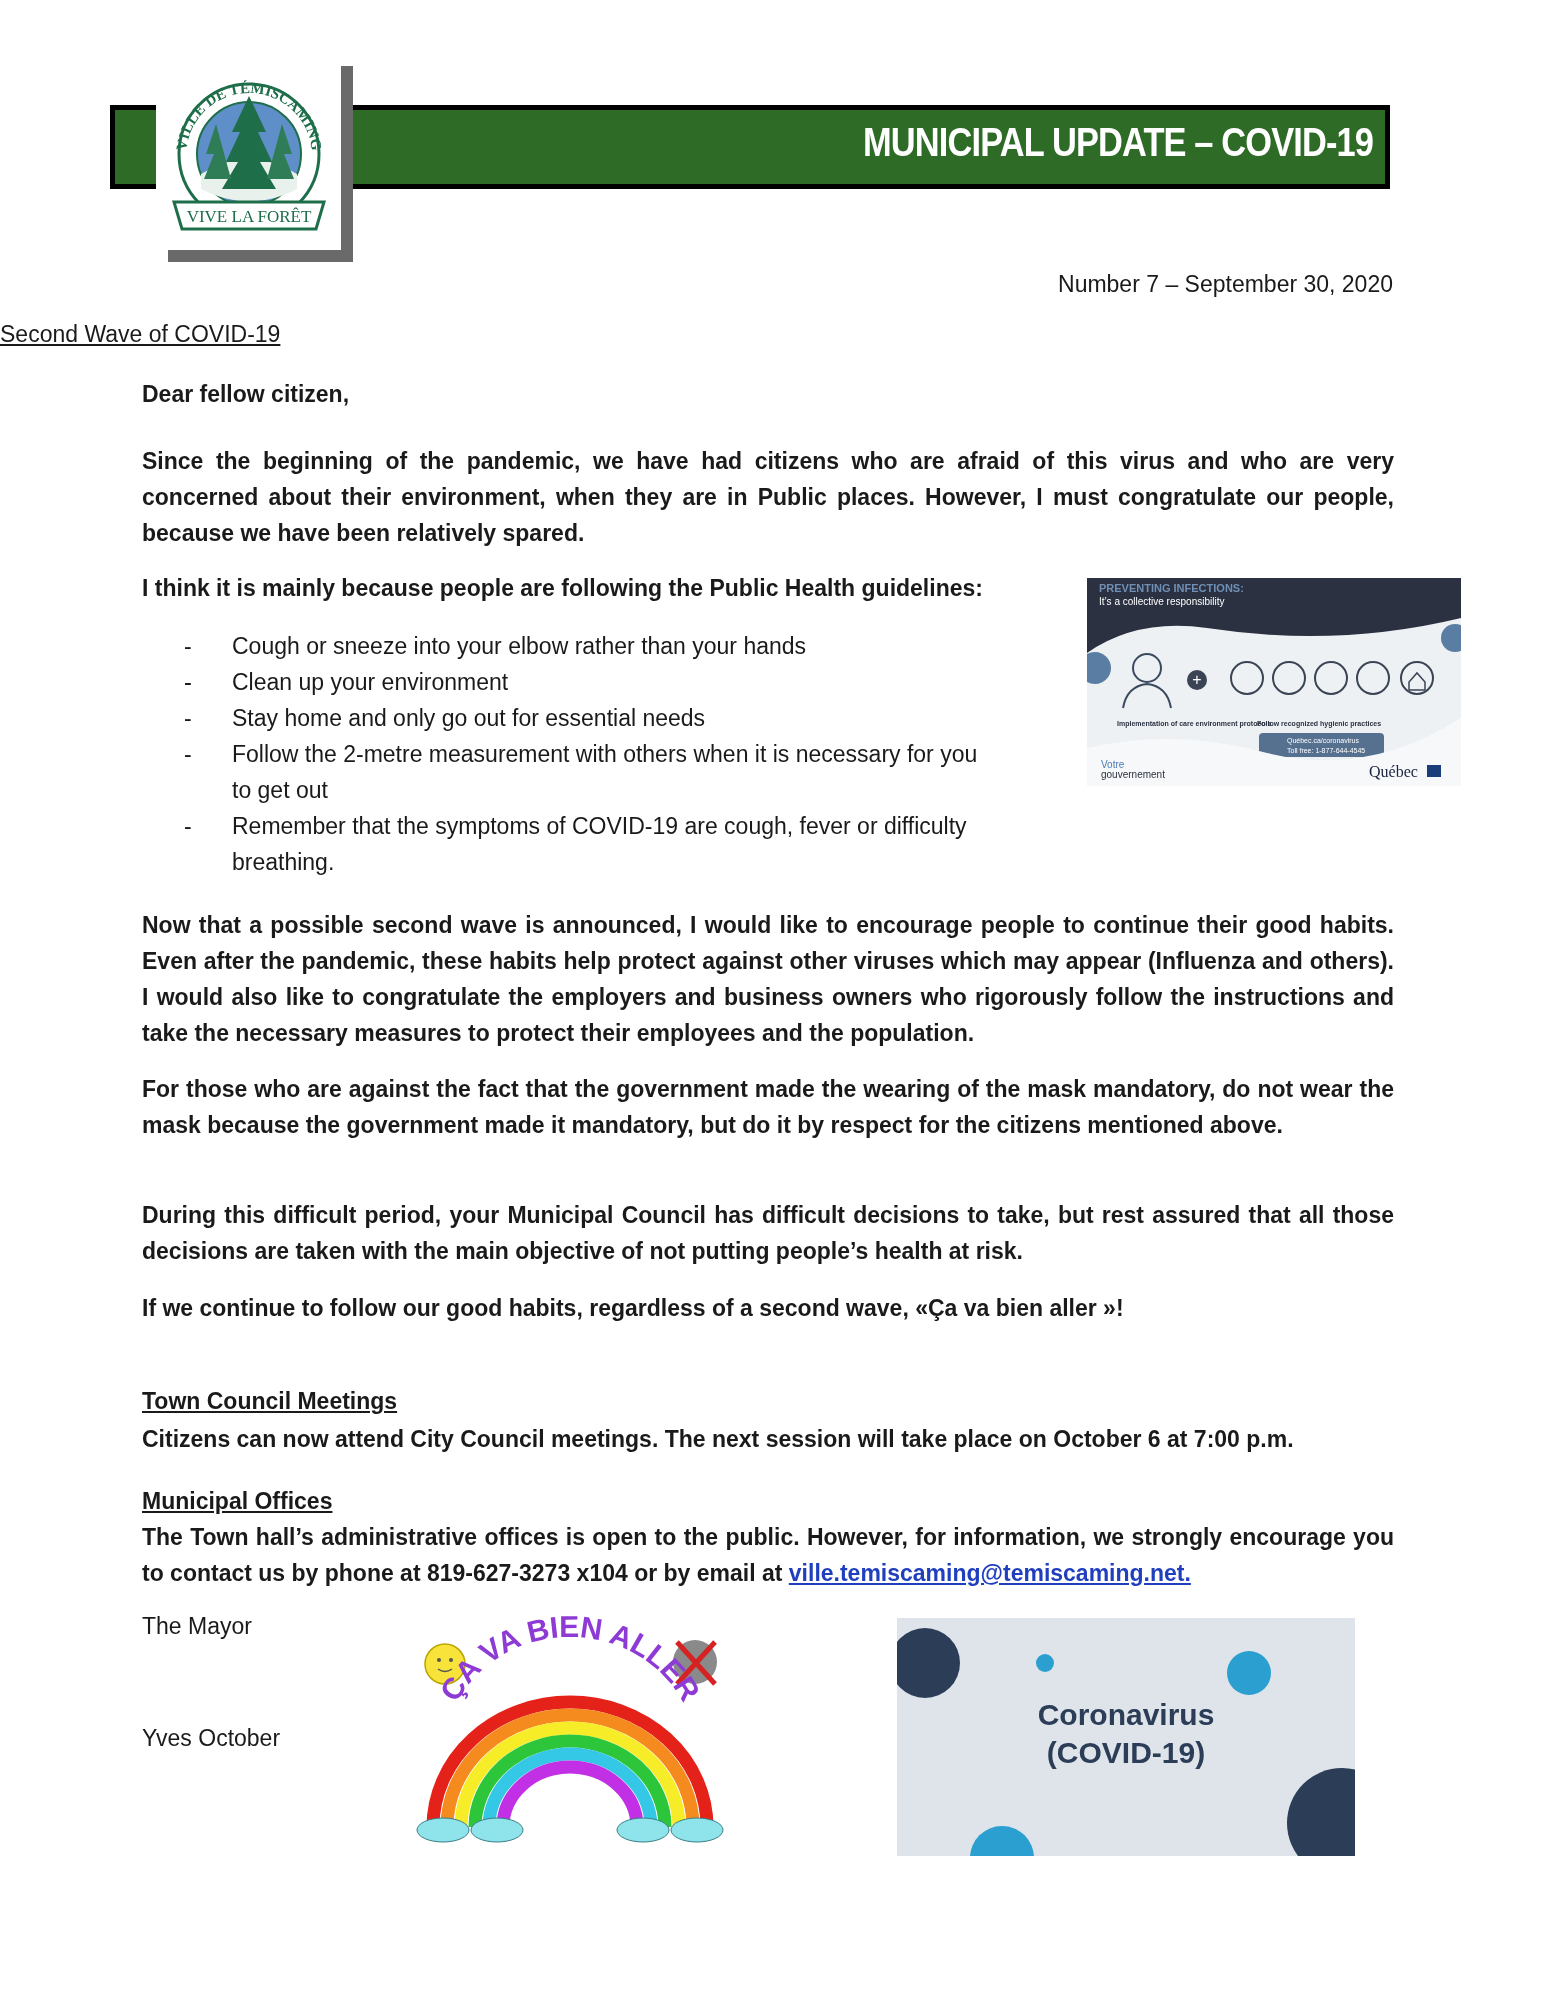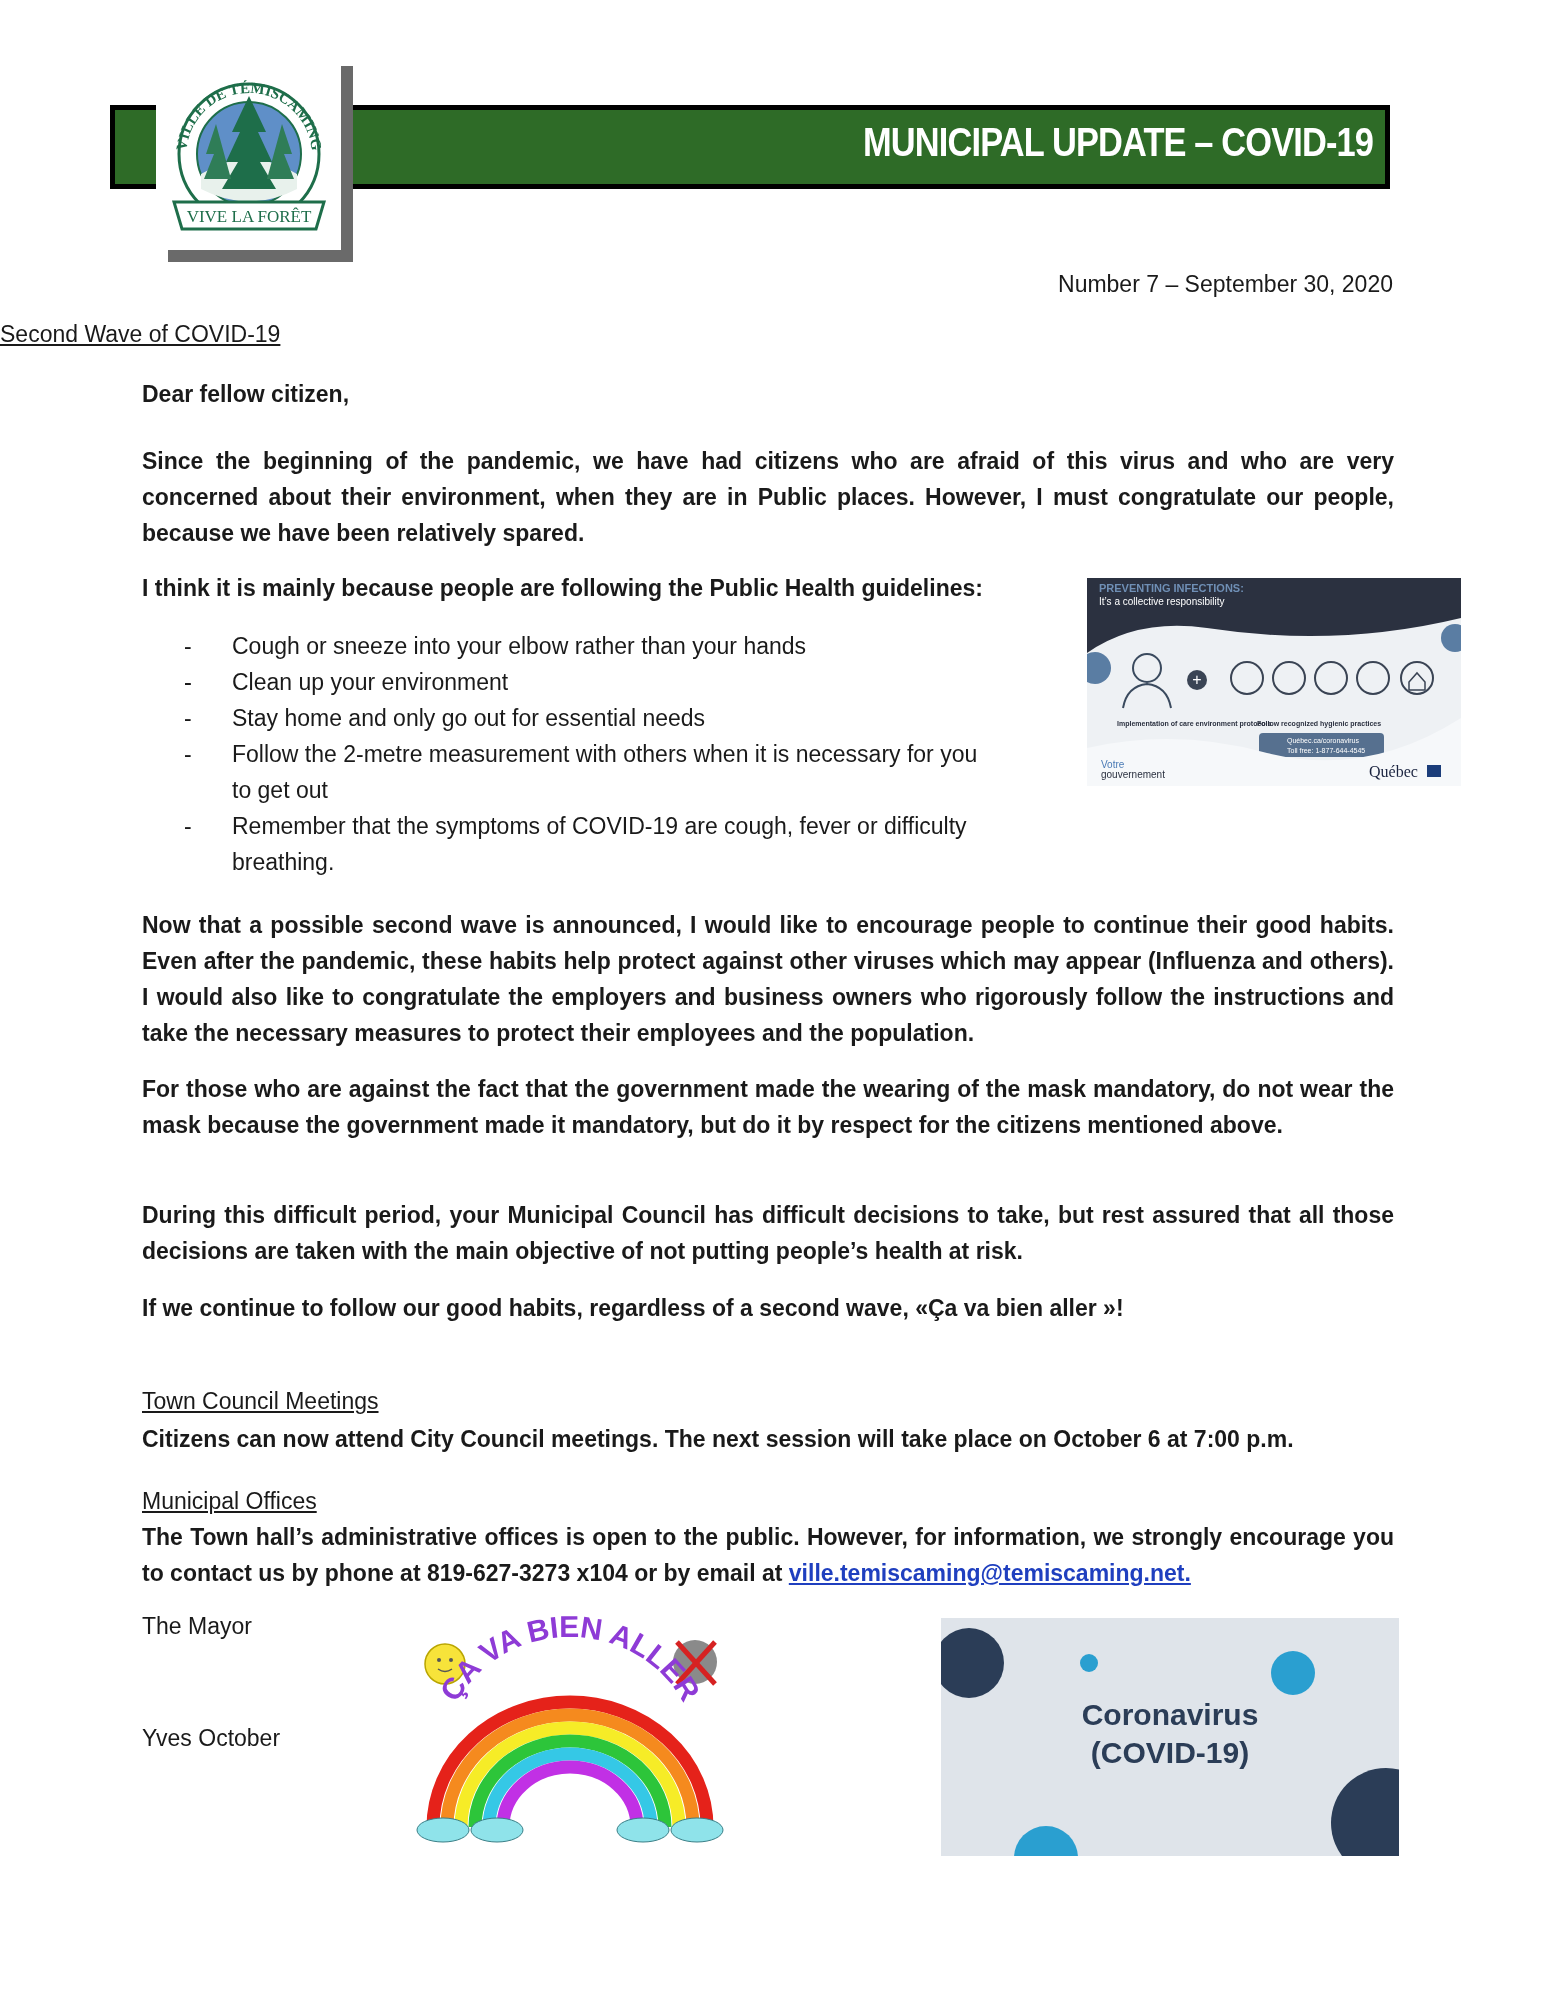--- a/index.html
+++ b/index.html
@@ -22,25 +22,25 @@
   .logo-shadow { left: 168px; top: 66px; width: 185px; height: 196px; background: #6a6a6a; }
   .logo-box { left: 156px; top: 54px; width: 185px; height: 196px; background: #ffffff; }
   .logo-svg { left: 156px; top: 54px; width: 185px; height: 196px; }
   .body-text { font-size: 23px; line-height: 36px; }
   .date-line { right: 152px; top: 266px; font-size: 23px; margin-left: 48px; }
   .heading { left: 0; width: 1545px; top: 321px; text-align: left; font-size: 23px; text-decoration: underline; }
   .para { left: 142px; width: 1252px; text-align: justify; font-weight: bold; }
   .bullets { left: 142px; top: 628px; width: 930px; margin: 0; padding: 0; list-style: none; }
   .bullets li { position: relative; padding-left: 90px; font-size: 23px; line-height: 36px; }
   .bullets li .dash { position: absolute; left: 42px; top: 0; }
-  .section-title { left: 142px; font-size: 23px; text-decoration: underline; font-weight: normal; }
+  .section-title { left: 142px; font-size: 23px; text-decoration: underline; font-weight: bold; }
   .link { color: #1f3fbf; text-decoration: underline; }
   .poster { left: 1087px; top: 578px; width: 374px; height: 208px; }
   .rainbow { left: 405px; top: 1612px; width: 330px; height: 232px; }
-  .covid-card { left: 897px; top: 1618px; width: 458px; height: 238px; background: #dfe4ea; overflow: hidden; margin-left: 44px; }
+  .covid-card { left: 897px; top: 1618px; width: 458px; height: 238px; background: #dfe4ea; overflow: hidden; }
   .covid-text {
     position: absolute; left: 0; width: 100%; top: 78px; text-align: center;
     color: #2b3d57; font-weight: bold; font-size: 30px; line-height: 38px;
   }
 </style>
 </head>
 <body>
 
 <div class="abs banner">
   <div class="banner-title">MUNICIPAL UPDATE – COVID-19</div>

